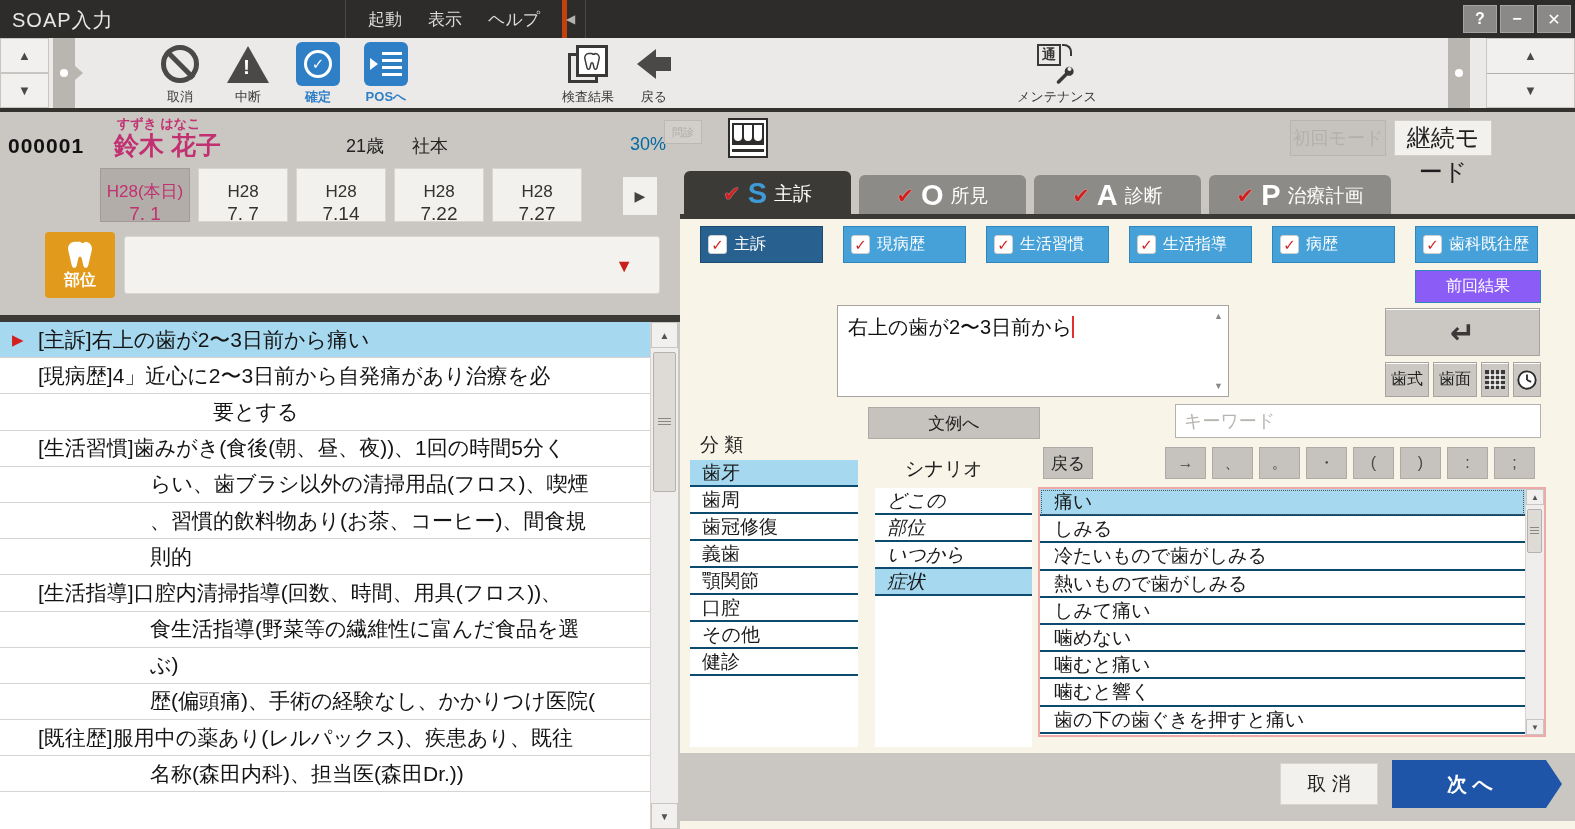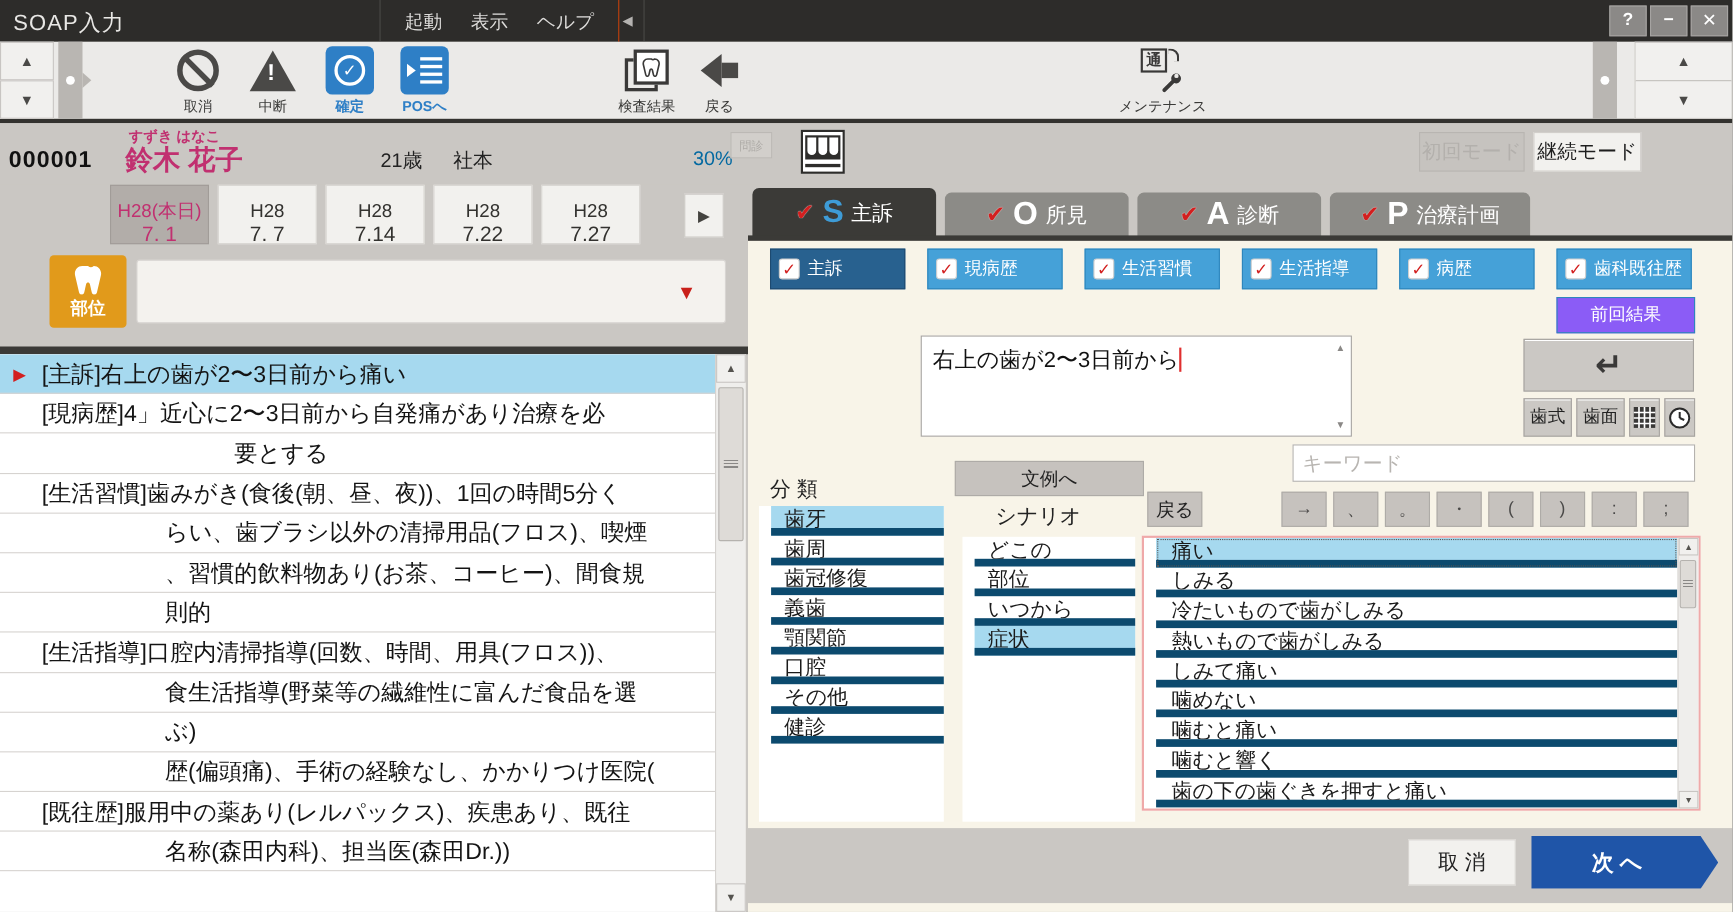--- a/index.html
+++ b/index.html
@@ -4,21 +4,21 @@
 <style>
   * { margin:0; padding:0; box-sizing:border-box; }
   body { background:#888; font-family:"Liberation Sans","DejaVu Sans",sans-serif; }
   #app { position:relative; width:1575px; height:829px; background:#cac7c3; overflow:hidden;
          font-family:"Liberation Sans","DejaVu Sans",sans-serif; color:#1a1a1a; }
 
   
   .titlebar { position:absolute; left:0; top:0; width:1575px; height:38px; background:#2d2c2a; }
   .app-title { position:absolute; left:12px; top:7px; font-size:20px; color:#e8e7e5; letter-spacing:1px; }
   .menubar { position:absolute; left:345px; top:0; height:38px; display:flex; align-items:center; gap:26px;
-             padding:0 22px; border-left:1px solid #4a4947; border-right:1px solid #c2410c; }
+             padding:0 22px; border-left:1px solid #4a4947; border-right:5px solid #c2410c; }
   .menu-item { color:#dddcda; font-size:17px; cursor:default; }
   .menu-collapse { position:absolute; left:556px; top:0; height:38px; width:30px; display:flex; align-items:center;
                    justify-content:center; color:#b5b3b1; font-size:12px; border-right:1px solid #4a4947; }
   .winbtns { position:absolute; right:4px; top:5px; display:flex; gap:3px; }
   .winbtn { width:34px; height:28px; background:#8b8987; border:1px solid #a5a3a1; color:#fff;
             font-size:16px; font-weight:bold; display:flex; align-items:center; justify-content:center; }
 
   
   .toolbar { position:absolute; left:0; top:38px; width:1575px; height:74px; background:#ebeae8;
              border-bottom:4px solid #33322f; }
@@ -83,21 +83,21 @@
              border:1px solid #bcb9b5; display:flex; align-items:center; justify-content:center;
              font-size:11px; color:#aeaba7; }
   .teethbtn { position:absolute; left:728px; top:6px; width:40px; height:40px; background:#fff;
               border:2px solid #2e2d2b; padding:3px 2px; cursor:pointer; }
   .teethbtn .band { height:22px; background:#2e2d2b; display:flex; justify-content:center; gap:2px; padding-top:2px; }
   .teethbtn .band i { display:block; width:8px; height:16px; background:#fff; border-radius:0 0 4px 4px; }
   .teethbtn .base { height:3px; background:#2e2d2b; margin-top:4px; }
   .mode-first { position:absolute; left:1290px; top:8px; width:96px; height:36px; line-height:34px; text-align:center;
                 font-size:18px; color:#b3b0ac; background:#c6c3bf; border:1px solid #b8b5b1; }
   .mode-cont { position:absolute; left:1394px; top:8px; width:98px; height:36px; line-height:34px; text-align:center;
-               font-size:18px; color:#1e1e1e; background:#f2f1ee; border:1px solid #d2cfcb; cursor:pointer; }
+               font-size:24px; color:#1e1e1e; background:#f2f1ee; border:1px solid #d2cfcb; cursor:pointer; }
 
   
   .datetabs { position:absolute; left:100px; top:168px; display:flex; gap:8px; }
   .dtab { width:90px; height:54px; background:#f2f1ee; border:1px solid #d8d5d1; text-align:center;
           padding-top:13px; cursor:pointer; }
   .dtab .dtab-era { display:block; font-size:17px; color:#33322f; line-height:20px; }
   .dtab .dtab-date { display:block; font-size:19px; color:#33322f; line-height:23px; }
   .dtab.selected { background:#b2ada9; border-color:#a19c98; }
   .dtab.selected .dtab-era, .dtab.selected .dtab-date { color:#c13070; }
   .dtab-more { position:absolute; left:622px; top:176px; width:36px; height:40px; background:#f2f1ee;
@@ -168,40 +168,40 @@
                justify-content:center; font-size:30px; font-weight:bold; color:#3a3938; cursor:pointer;
                font-family:"DejaVu Sans",sans-serif; }
   .mini-btn { position:absolute; top:362px; height:35px; background:#cbc8c4; border:1px solid #a7a4a0;
               box-shadow:inset 0 1px 0 #fff; display:flex; align-items:center; justify-content:center;
               font-size:16px; color:#222; cursor:pointer; }
   .mb-shishiki { left:1385px; width:44px; } .mb-shimen { left:1433px; width:44px; }
   .mb-grid { left:1481px; width:28px; } .mb-clock { left:1513px; width:28px; }
 
   .bunrei-btn { position:absolute; left:868px; top:407px; width:172px; height:32px; background:#c6c2be;
                 border:1px solid #aeaba7; font-size:17px; color:#222; display:flex; align-items:center;
-                justify-content:center; cursor:pointer;margin-top:12px; }
+                justify-content:center; cursor:pointer; }
   .keyword-input { position:absolute; left:1175px; top:404px; width:366px; height:34px; background:#fff;
                    border:1px solid #b5b2ae; font-size:18px; padding:0 8px; color:#333;
                    font-family:"Liberation Sans","DejaVu Sans",sans-serif; }
   .keyword-input::placeholder { color:#b8b5b1; }
   .back-btn { position:absolute; left:1043px; top:447px; width:50px; height:32px; background:#c6c2be;
               border:1px solid #aeaba7; font-size:17px; color:#222; display:flex; align-items:center;
               justify-content:center; cursor:pointer; }
   .punct-row { position:absolute; left:1165px; top:447px; display:flex; gap:6px; }
   .pkey { width:41px; height:32px; background:#c6c2be; border:1px solid #aeaba7; color:#4a4948; font-size:16px;
           display:flex; align-items:center; justify-content:center; cursor:pointer;
           font-family:"Liberation Sans","DejaVu Sans",sans-serif; }
 
   .bunrui-label { position:absolute; left:700px; top:432px; font-size:19px; color:#222; }
   .scenario-label { position:absolute; left:905px; top:456px; font-size:19px; color:#222; }
   .sel-list { position:absolute; background:#fff; }
   .bunrui-list { left:690px; top:460px; width:168px; height:287px; }
-  .scenario-list { left:875px; top:488px; width:157px; height:259px; }
-  .litem { height:27px; line-height:26px; border-bottom:7px solid #0c4a6e; font-size:19px; color:#1a1a1a;
-           padding-left:12px; cursor:pointer; white-space:nowrap; overflow:hidden;margin-left:11px; }
+  .scenario-list { left:875px; top:488px; width:157px; height:259px;font-style:italic; }
+  .litem { height:27px; line-height:26px; border-bottom:2px solid #0c4a6e; font-size:19px; color:#1a1a1a;
+           padding-left:12px; cursor:pointer; white-space:nowrap; overflow:hidden; }
   .litem.selected { background:#a6d9ef; }
 
   .phrase-list { position:absolute; left:1038px; top:487px; width:508px; height:250px; background:#fff;
                  border:2px solid #efa9a9; }
   .phrase-items { position:absolute; left:0; top:0; right:19px; bottom:0; overflow:hidden; }
   .phrase-items .litem { height:27.2px; padding-left:14px; }
   .phrase-items .litem.selected { outline:1px dotted #555; outline-offset:-2px; }
   .ph-scroll { position:absolute; right:0; top:0; width:19px; bottom:0; background:#efeeec; border-left:1px solid #d8d5d1; }
   .ph-scroll .sb-up, .ph-scroll .sb-down { position:absolute; left:0; width:18px; height:16px; background:#f1f0ee;
               border:1px solid #c8c5c2; display:flex; align-items:center; justify-content:center;

